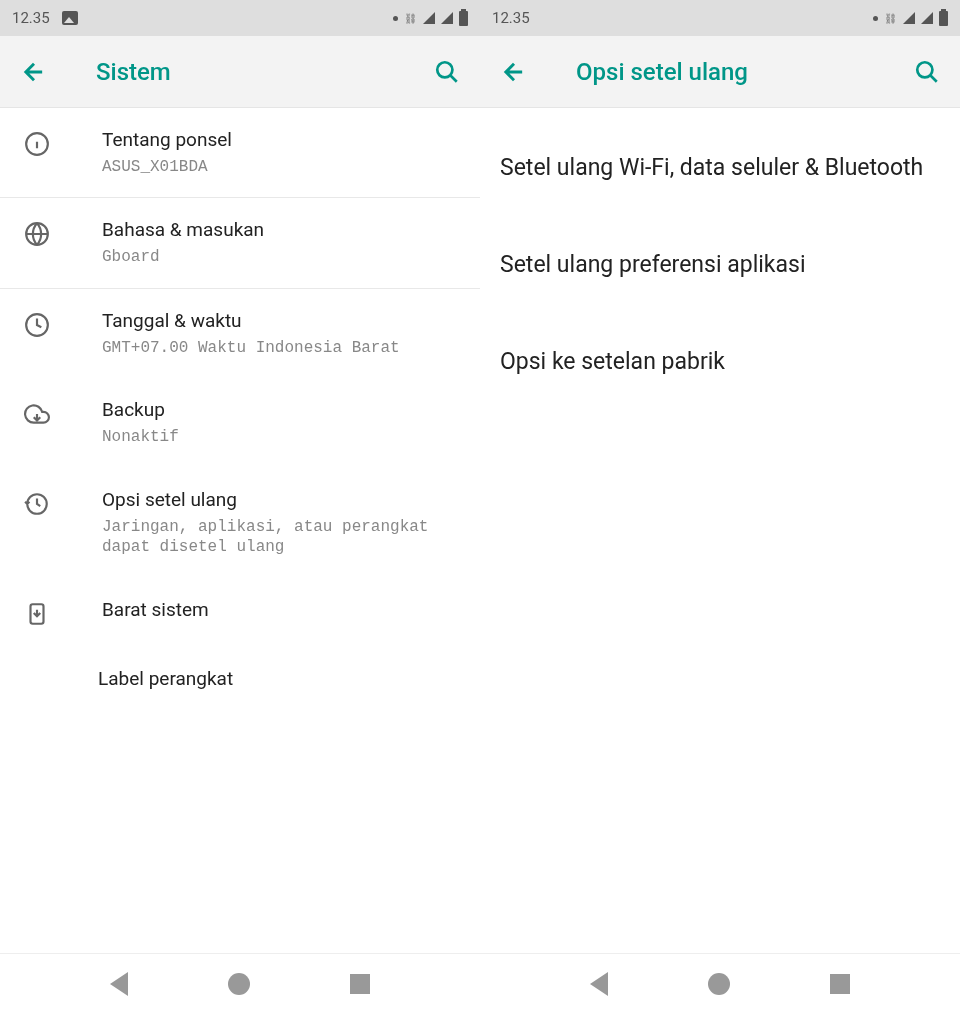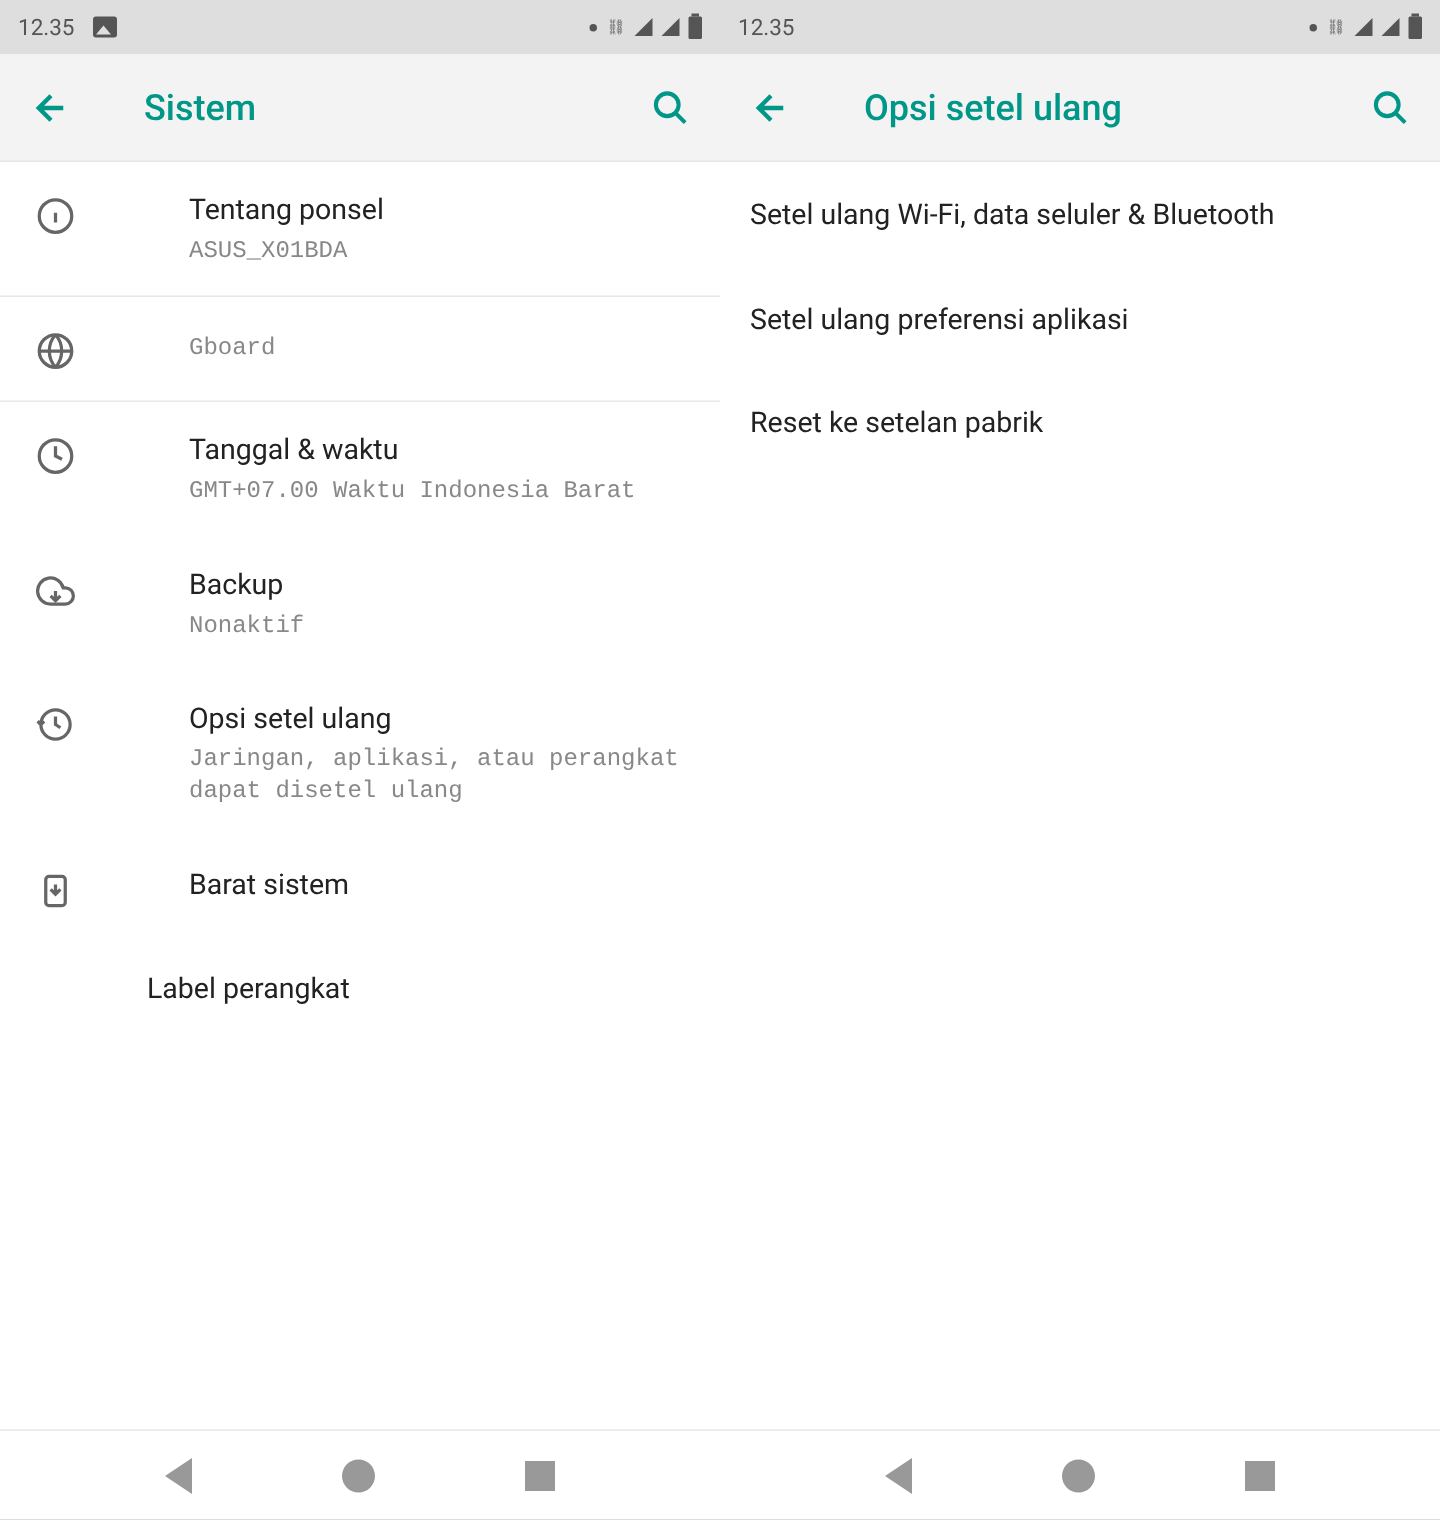--- a/index.html
+++ b/index.html
@@ -127,21 +127,21 @@
       align-items: flex-start;
     }
     .item-icon {
       width: 26px;
       height: 26px;
       color: #666;
       flex-shrink: 0;
       margin-top: 3px;
     }
     .item-text {
-      margin-left: 76px;
+      margin-left: 52px;
       flex: 1;
     }
     .item-title {
       font-size: 19px;
       color: #222;
       line-height: 1.3;
     }
     .item-subtitle {
       font-size: 16px;
       color: #888;
@@ -152,23 +152,24 @@
     .divider {
       height: 1px;
       background: #e8e8e8;
       margin: 0;
     }
     .reset-item {
       padding: 22px 20px;
       cursor: pointer;
     }
     .reset-title {
-      font-size: 19px;
+      font-size: 23px;
       color: #222;
       line-height: 1.35;
+      margin-top: 22px;
     }
     .nav-bar {
       height: 60px;
       background: #fff;
       border-top: 1px solid #eee;
       display: flex;
       align-items: center;
       justify-content: space-around;
       padding: 0 60px;
     }
@@ -235,20 +236,21 @@
       </div>
     </div>
     <div class="divider"></div>
 
     <div class="list-item">
       <svg class="item-icon" viewBox="0 0 24 24" fill="none" stroke="currentColor" stroke-width="2">
           <circle cx="12" cy="12" r="10"></circle>
           <path d="M2 12h20M12 2a15 15 0 010 20M12 2a15 15 0 000 20"></path>
         </svg>
       <div class="item-text">
+        <div class="item-title">Bahasa &amp; masukan</div>
         <div class="item-subtitle">Gboard</div>
       </div>
     </div>
 
     <div class="divider"></div>
 
     <div class="list-item">
       <svg class="item-icon" viewBox="0 0 24 24" fill="none" stroke="currentColor" stroke-width="2">
           <circle cx="12" cy="12" r="10"></circle>
           <path d="M12 6v6l4 2"></path>
@@ -331,21 +333,21 @@
   </div>
 
   <div class="content">
     <div class="reset-item">
       <div class="reset-title">Setel ulang Wi-Fi, data seluler &amp; Bluetooth</div>
     </div>
     <div class="reset-item">
       <div class="reset-title">Setel ulang preferensi aplikasi</div>
     </div>
     <div class="reset-item">
-      <div class="reset-title">Reset ke setelan pabrik</div>
+      <div class="reset-title">Opsi ke setelan pabrik</div>
     </div>
   </div>
 
   <div class="nav-bar">
     <div class="nav-back"></div>
     <div class="nav-home"></div>
     <div class="nav-recent"></div>
   </div>
 </div>
 

